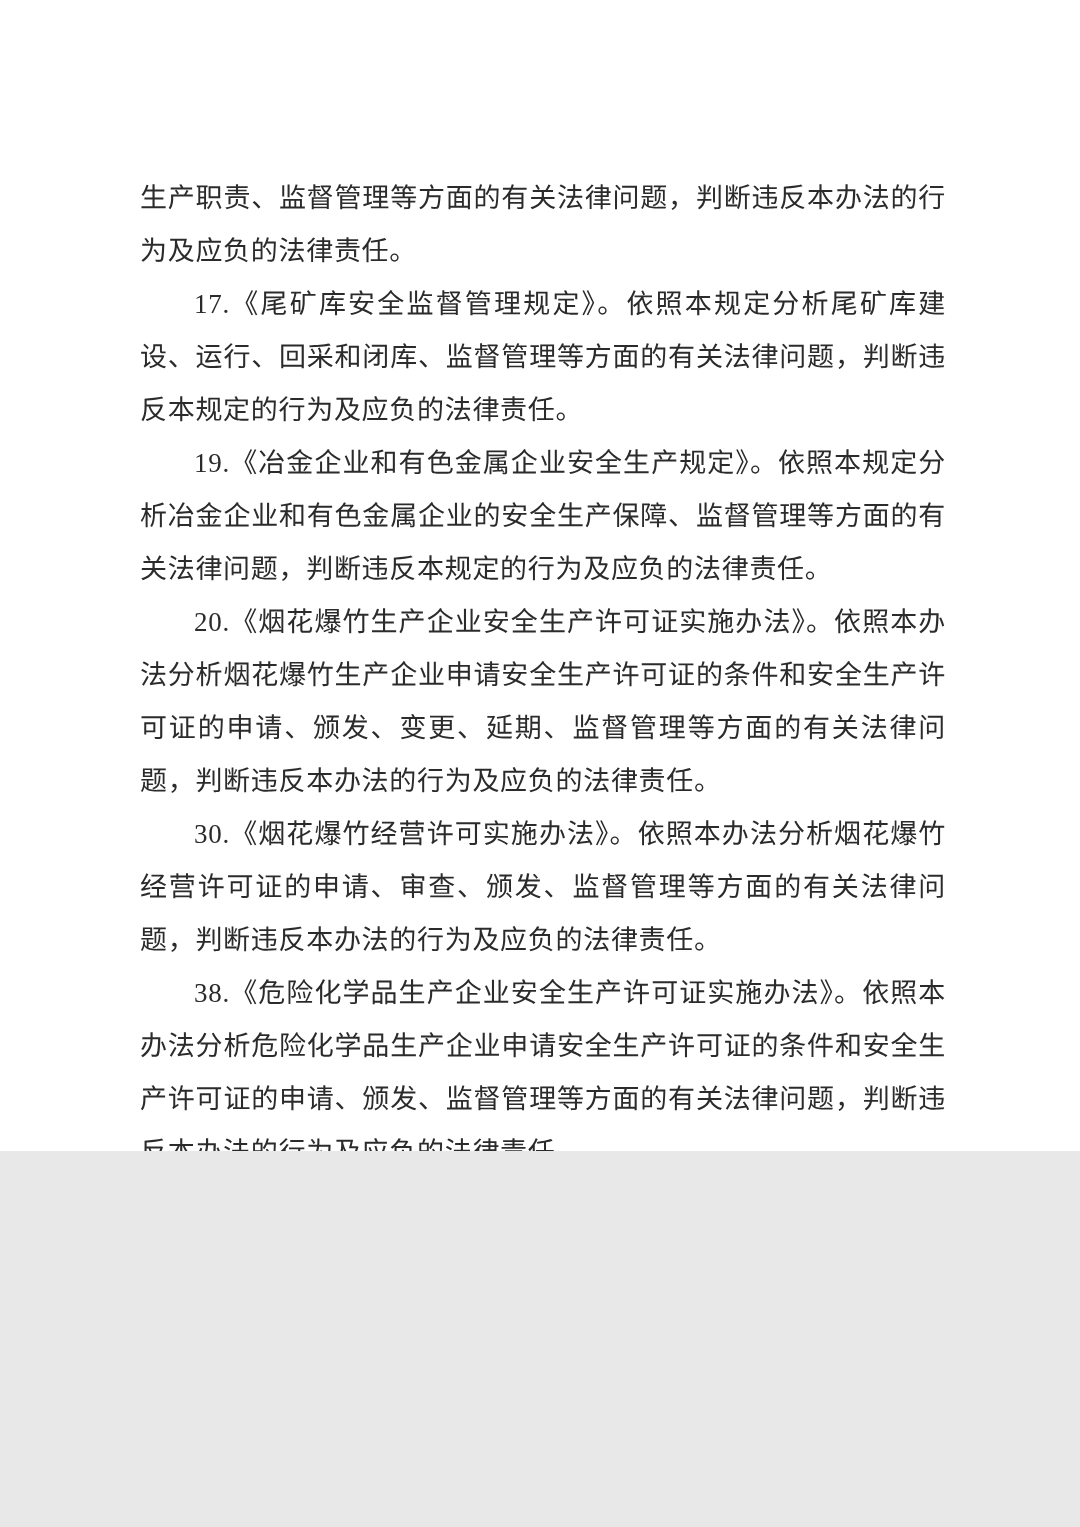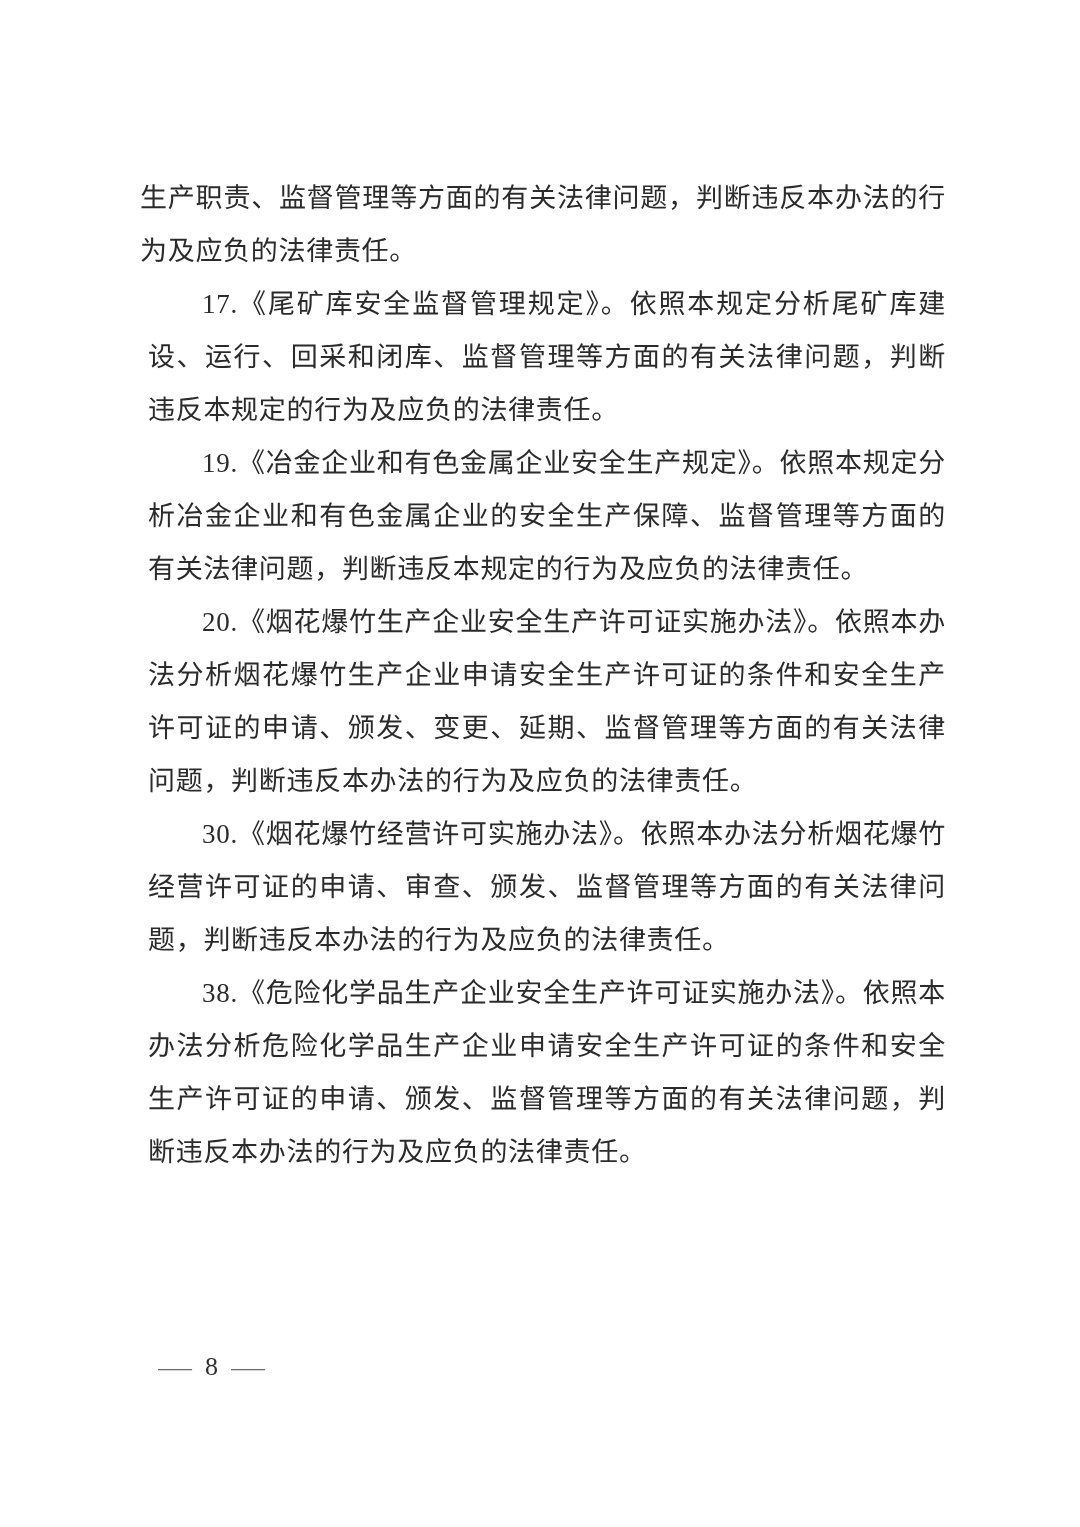--- a/index.html
+++ b/index.html
@@ -3,21 +3,21 @@
 <meta charset="utf-8">
 <style>
   html, body {
     margin: 0;
     padding: 0;
     background: #e8e8e8;
   }
   .page {
     position: relative;
     width: 1080px;
-    height: 1527px;
+    height: 1151px;
     margin: 0 auto;
     background: #ffffff;
     overflow: hidden;
     font-family: "Liberation Serif", "DejaVu Serif", serif;
   }
   .content {
     position: absolute;
     left: 140px;
     top: 172px;
     width: 806px;
@@ -27,21 +27,20 @@
     margin: 0;
     font-size: 27px;
     line-height: 53px;
     letter-spacing: 0.7px;
     text-align: justify;
     text-justify: inter-ideograph;
     word-break: break-all;
   }
   .para.indent {
     text-indent: 2em;
-    margin-left: 8px;
   }
   .footer {
     position: absolute;
     left: 163px;
     top: 1352px;
     font-size: 26px;
     color: #3c3c3c;
     letter-spacing: 0;
     display: flex;
     align-items: center;

